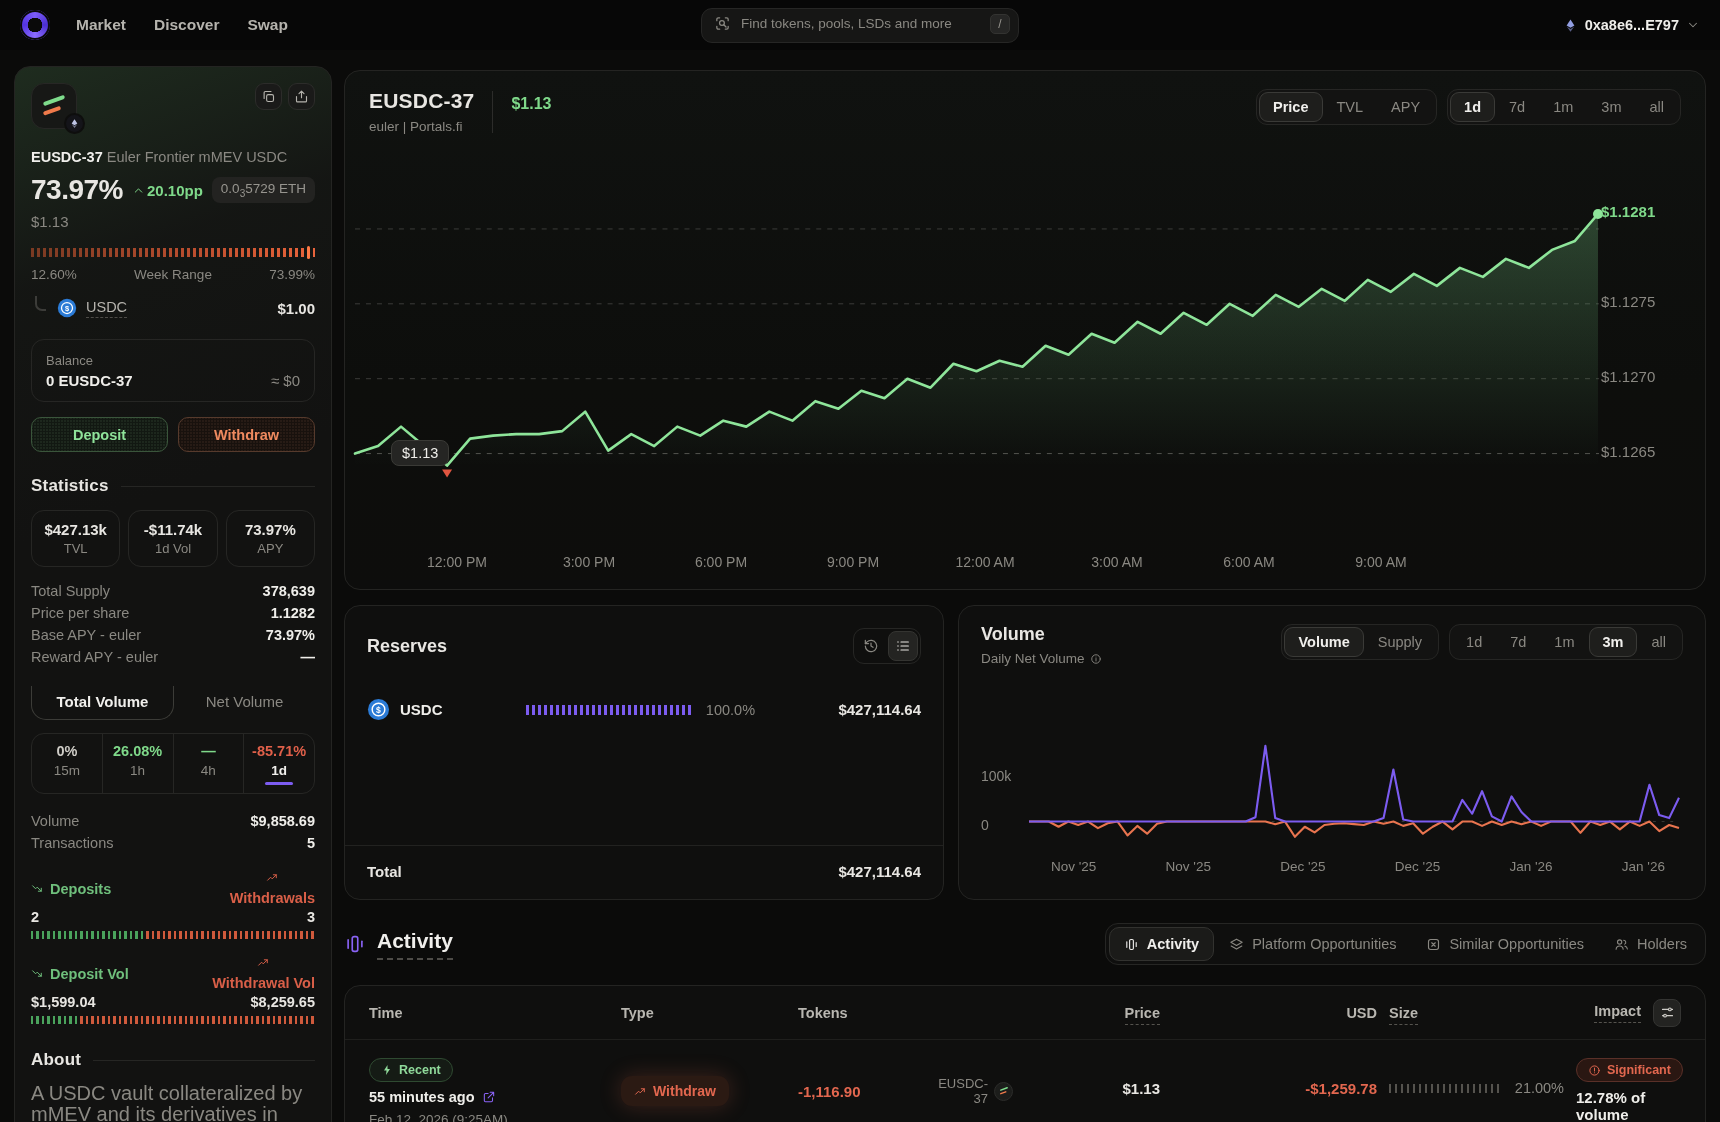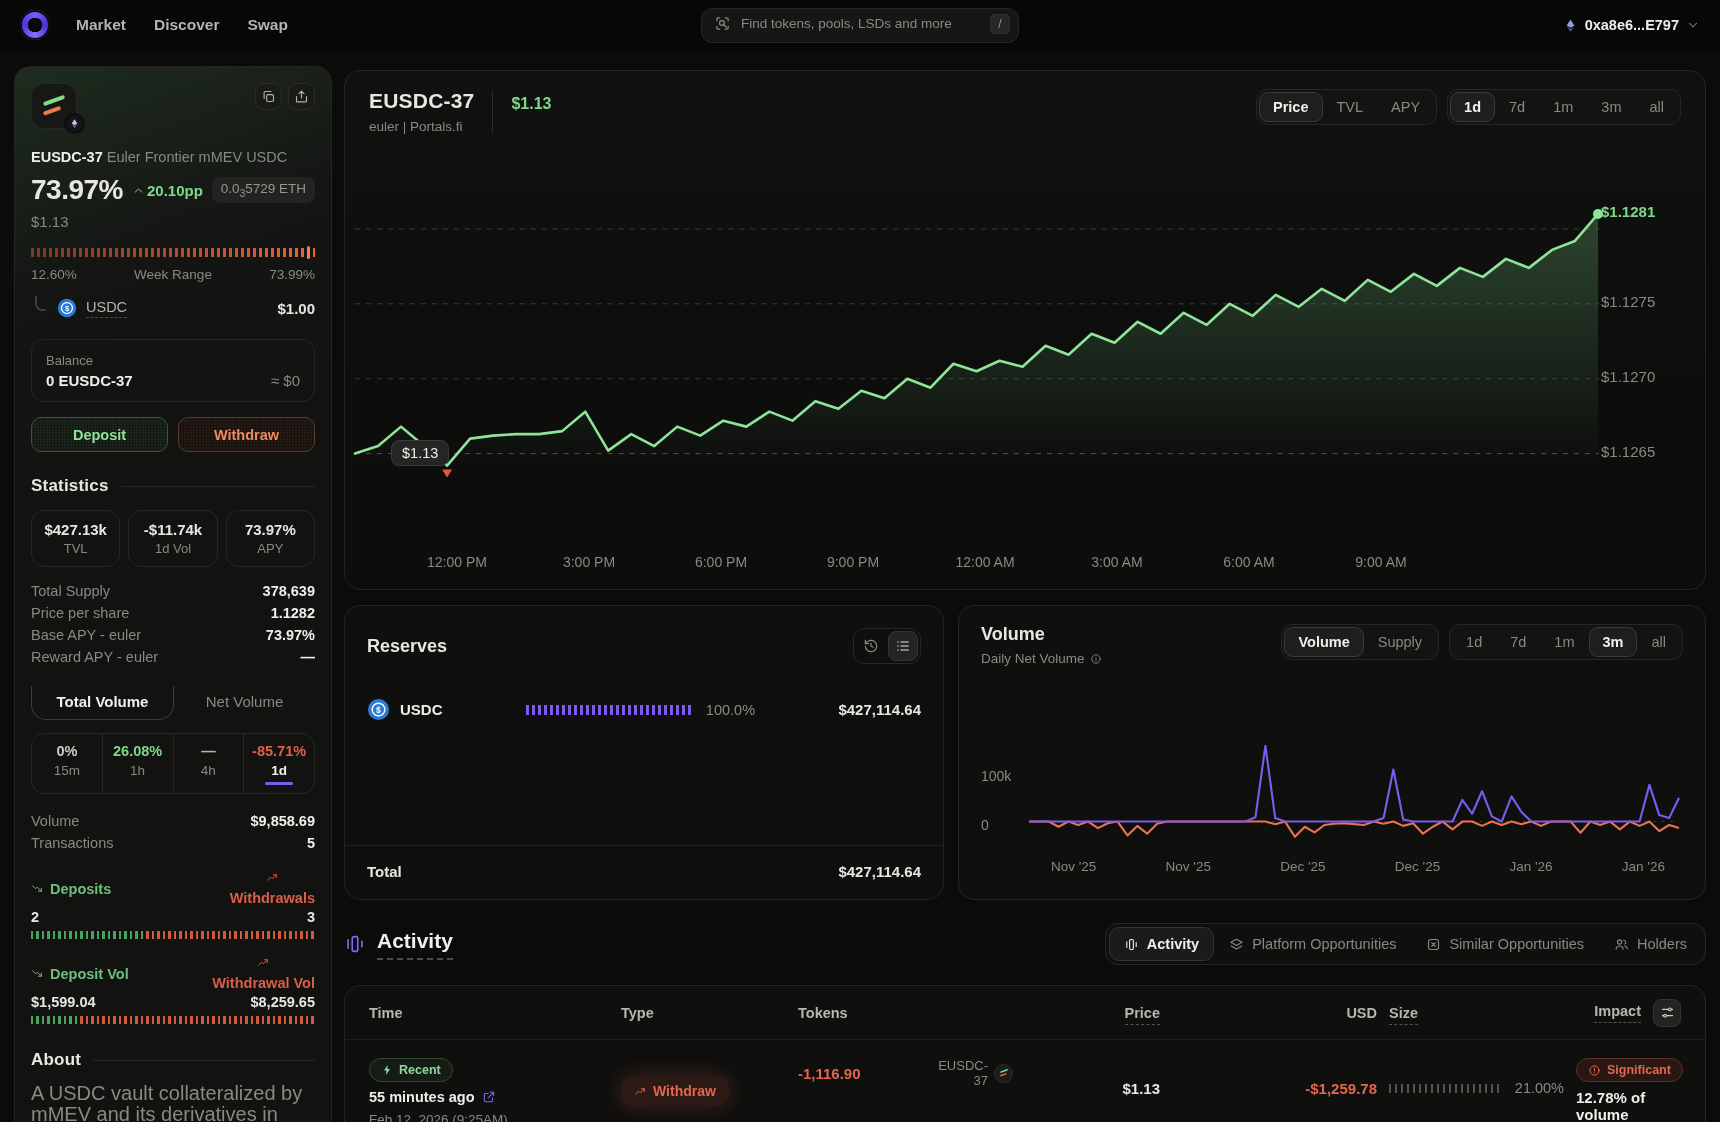--- a/index.html
+++ b/index.html
@@ -196,21 +196,21 @@
   .trow { padding-top:18px; align-items:flex-start; }
   .cell-time { display:flex; flex-direction:column; gap:7px; }
   .badge { display:inline-flex; align-items:center; gap:6px; border-radius:999px; font-size:12.5px;
     padding:4px 11px; width:max-content; font-weight:600; }
   .badge-recent { border:1px solid #2f4a31; background:rgba(127,217,138,.06); color:#8fd99a; }
   .time-ago { font-size:14.5px; font-weight:700; color:#efeeea; display:flex; align-items:center; gap:7px; }
   .time-ago .ext { color:#8a63f5; }
   .t-date { color:#8a8882; font-size:13.5px; }
   .badge-withdraw { border-radius:11px; background:#2b1a13; color:#e2674f; font-size:14px; padding:7px 13px;
     box-shadow:0 0 22px rgba(226,103,79,.22); margin-top:18px; }
-  .cell-tokens { display:flex; align-items:center; gap:12px; }
+  .cell-tokens { display:flex; align-items:center; gap:12px; margin-top:18px; }
   .amt-red { color:#e2674f; font-size:15px; font-weight:600; }
   .tok-wrap { margin-left:auto; display:flex; align-items:center; gap:6px; }
   .tok-name { color:#8a8882; font-size:13px; text-align:right; width:52px; line-height:15px; }
   .tok-ic { width:19px; height:19px; border-radius:50%; background:#1c1d1b; border:1px solid #2c2c2a;
     display:flex; align-items:center; justify-content:center; }
   .cell-price { margin-top:22px; font-size:15px; font-weight:600; }
   .cell-usd { margin-top:22px; font-size:15px; font-weight:700; color:#e2674f; }
   .cell-size { display:flex; align-items:center; gap:12px; margin-top:22px; }
   .size-bar { width:128px; height:9px; background:#55534e;
     -webkit-mask-image:repeating-linear-gradient(90deg,#000 0 2.5px,transparent 2.5px 6px);

